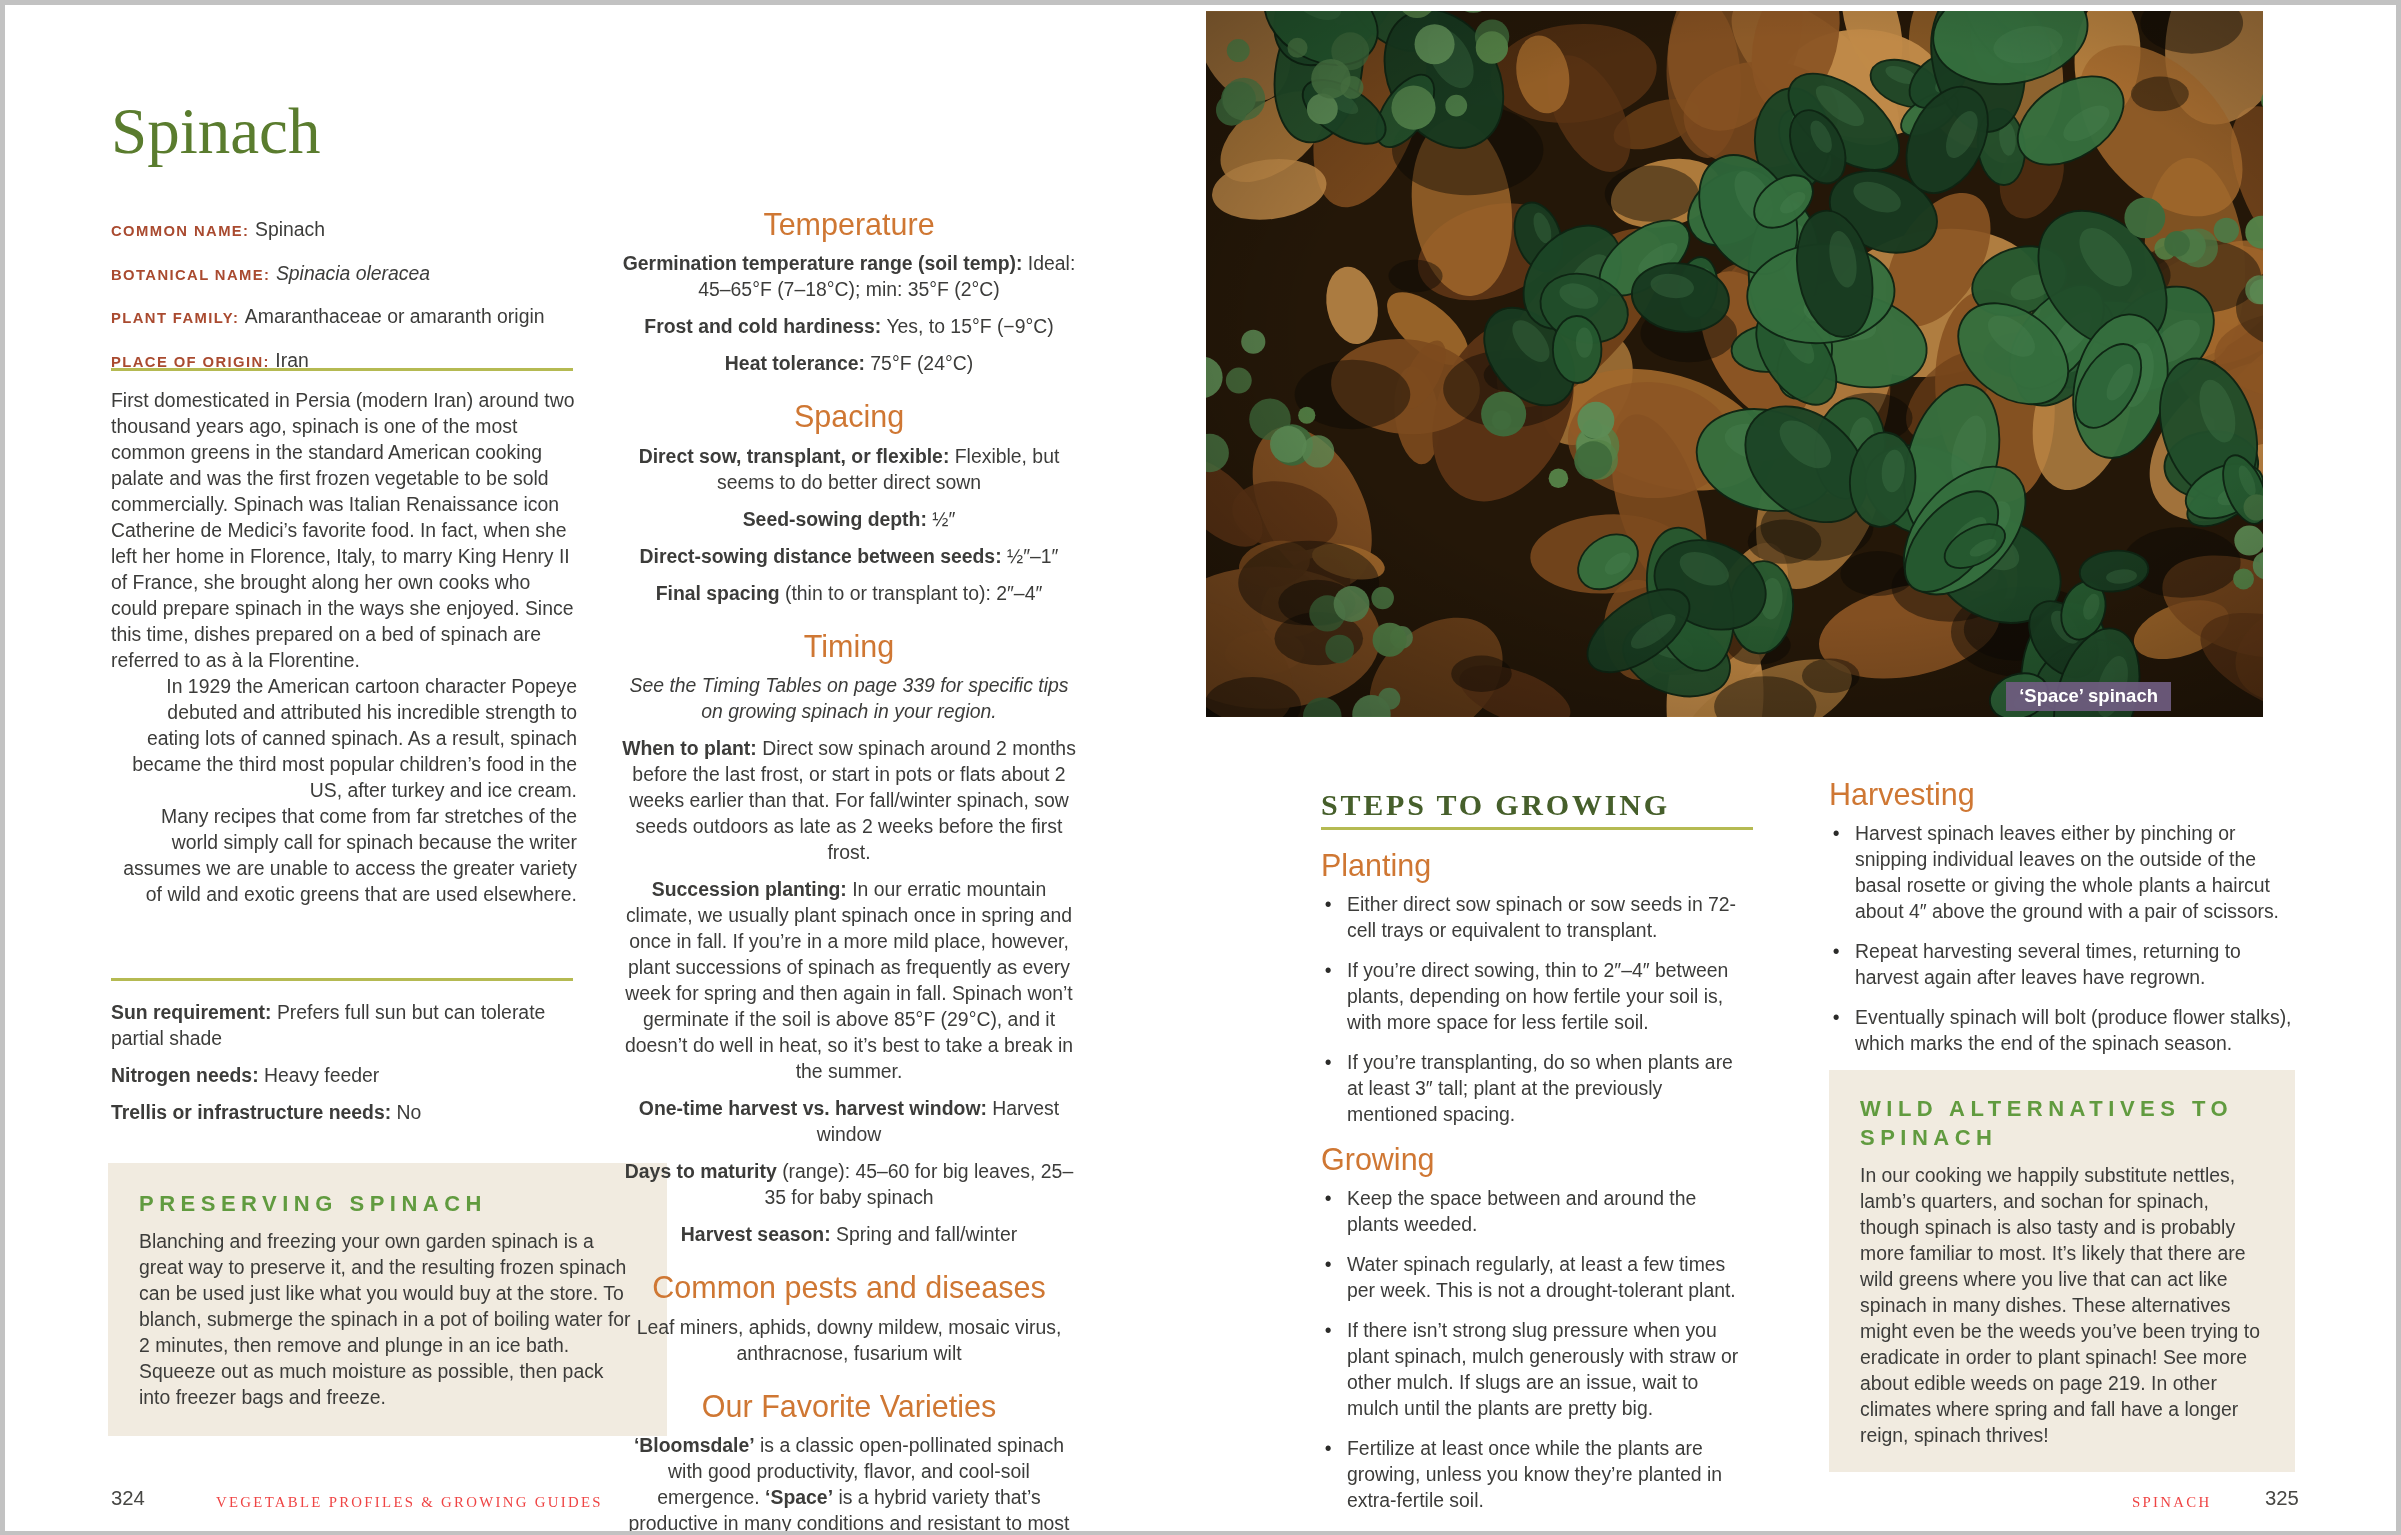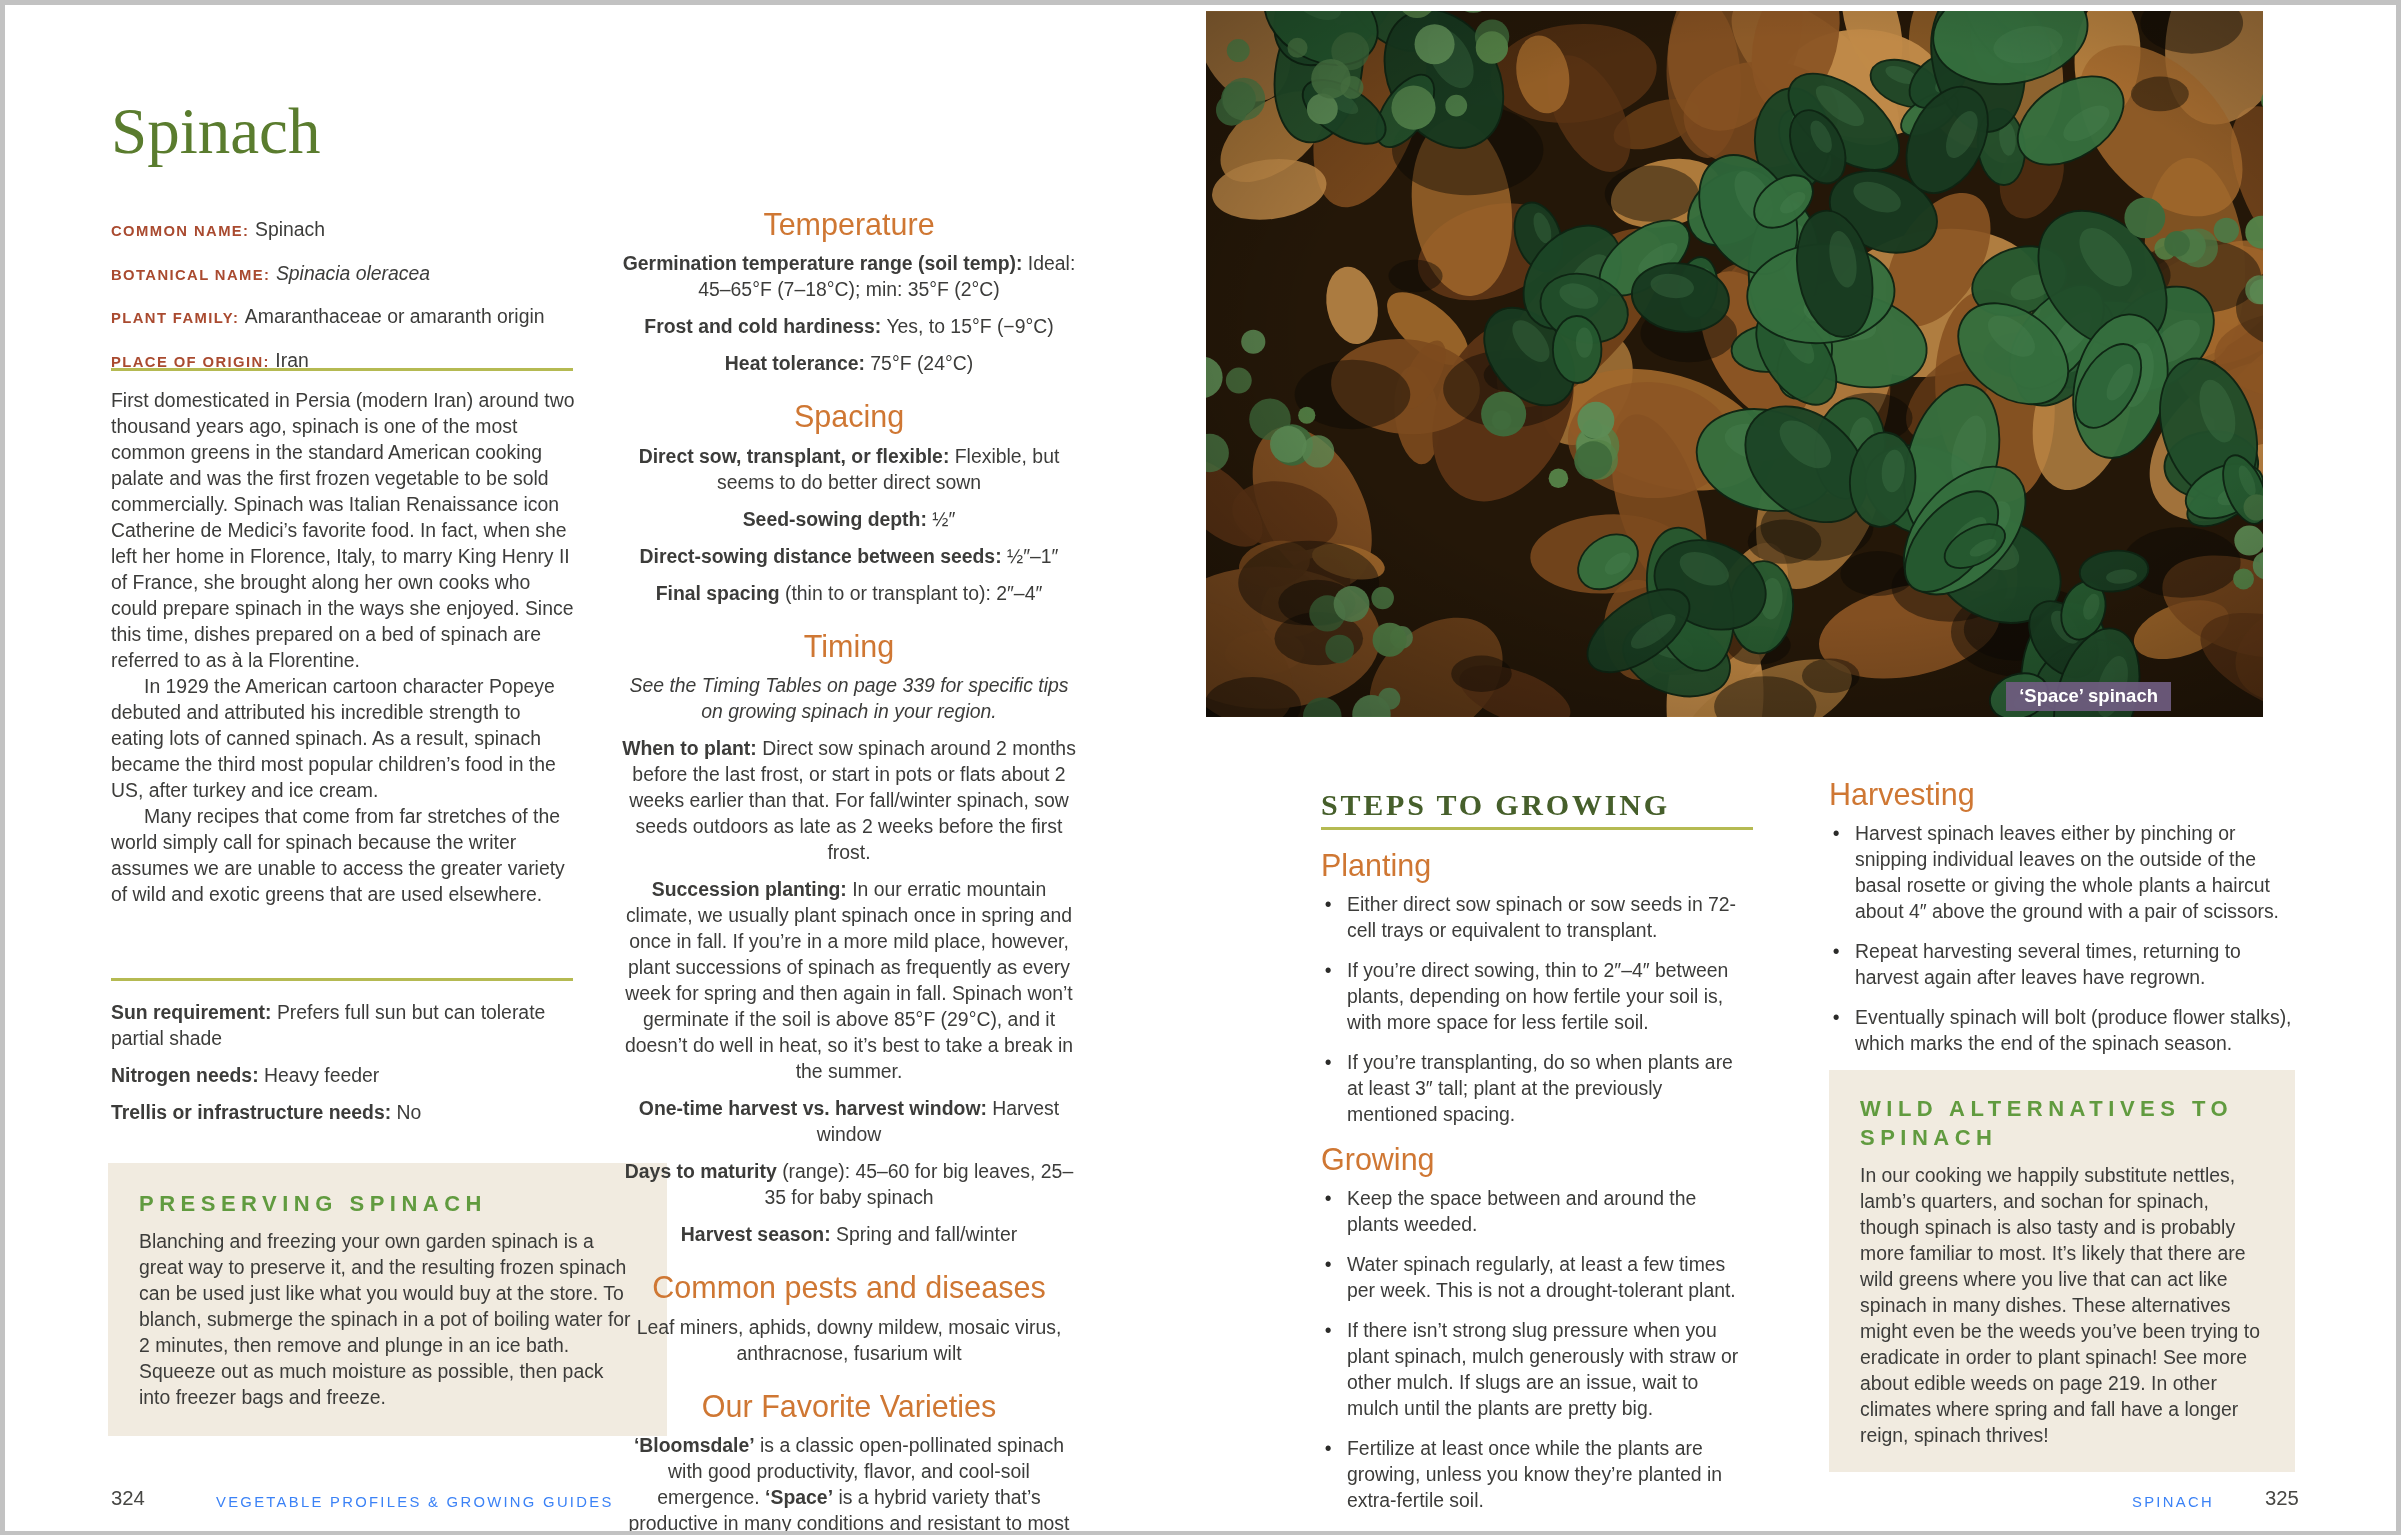--- a/index.html
+++ b/index.html
@@ -22,21 +22,21 @@
     font-size:65px;line-height:68px;color:var(--title-green);
   }
   .profile .prow{margin-bottom:15.7px;}
   .plabel{
     font-weight:bold;font-size:14.8px;letter-spacing:1.4px;
     color:var(--label-red);text-transform:uppercase;margin-right:5.5px;
   }
   .pvalue{font-size:19.4px;}
   .rule{height:2.8px;background:var(--olive);border:0;}
   .bodytext p{margin:0;}
-  .bodytext p + p{text-indent:33px;}
+  .bodytext p + p{text-indent:33px;text-align:right;}
   .kv{margin-bottom:11px;}
   .kv b{font-weight:bold;}
   .sec{margin-bottom:22px;text-align:center;}
   .sec-h{
     font-size:30.5px;line-height:37px;font-weight:400;color:var(--orange);
     margin-bottom:7.4px;
   }
   .note{font-style:italic;margin-bottom:11px;}
   .cream-box{background:var(--box-bg);padding:26px 31px;}
   .box-h{
@@ -58,21 +58,21 @@
   ul.blist{list-style:none;}
   ul.blist li{
     position:relative;padding-left:26px;margin-bottom:14px;
   }
   ul.blist li::before{
     content:"•";position:absolute;left:3.7px;top:0;color:#2b2b29;
   }
   
   .pagenum{font-size:20.3px;color:#474744;}
   .footlabel{
-    font-size:14.8px;letter-spacing:2.3px;color:#3b82f6;text-transform:uppercase;
+    font-size:14.8px;letter-spacing:2.3px;color:#ef4444;text-transform:uppercase;font-family:Liberation Serif, serif;
   }
 </style>
 </head>
 <body>
 
 <div class="spread">
 
   <h1 class="abs page-title" style="left:106px;top:92px;">Spinach</h1>
 
   <div class="abs profile" style="left:106px;top:211px;width:466px;">

